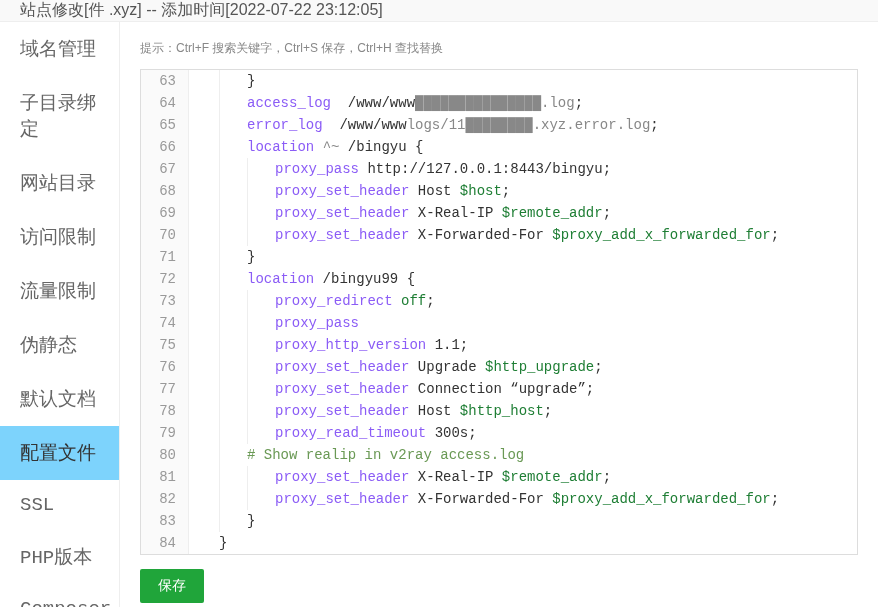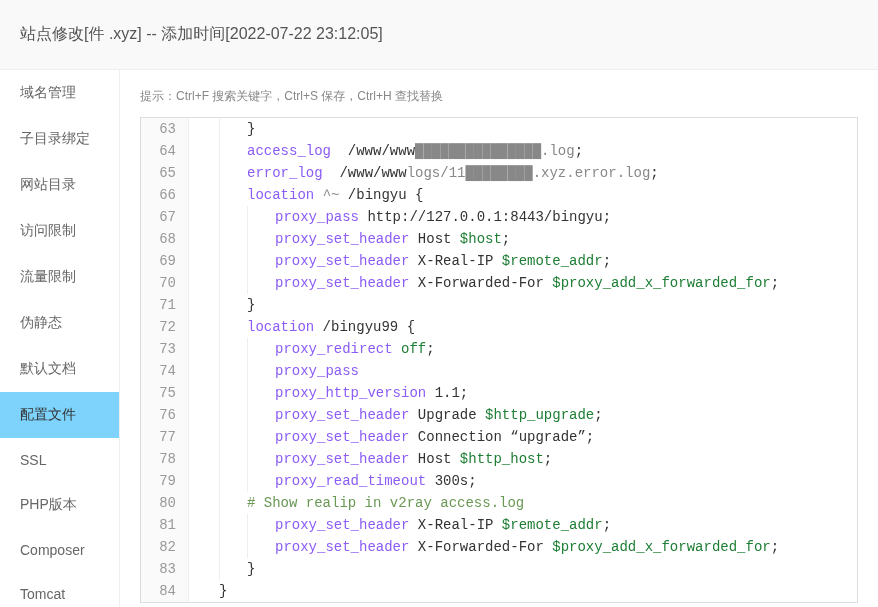--- a/index.html
+++ b/index.html
@@ -1,20 +1,20 @@
 <!DOCTYPE html>
 <html><head>
   <meta charset="utf-8">
   <style>
     * { margin: 0; padding: 0; box-sizing: border-box; }
     body { font-family: "Microsoft YaHei", Arial, sans-serif; font-size: 14px; color: #333; background: #fff; }
-    .header { padding: 24px 20px; font-size: 16px; color: #555; background: #f9f9f9; border-bottom: 1px solid #eee; }
+    .header { padding: 0 20px; font-size: 16px; color: #555; background: #f9f9f9; border-bottom: 1px solid #eee; }
     .container { display: flex; }
     .sidebar { width: 120px; border-right: 1px solid #eee; }
-    .sidebar-item { padding: 14px 20px; cursor: pointer; color: #666; font-size: 14px; }
+    .sidebar-item { padding: 14px 20px; cursor: pointer; color: #666; font-size: 19px; font-family: Liberation Mono, monospace; }
     .sidebar-item.active { background: #7dd3fc; color: #333; }
     .main { flex: 1; padding: 18px 20px; }
     .hint { color: #888; font-size: 12px; margin-bottom: 12px; }
     .editor { border: 1px solid #ddd; font-family: Consolas, "Courier New", monospace; font-size: 14px; overflow: hidden; }
     .line { display: flex; line-height: 22px; gap: 20px; }
     .line-num { width: 48px; text-align: right; color: #999; padding-right: 12px; background: #fafafa; border-right: 1px solid #eee; user-select: none; flex-shrink: 0; }
     .line-content { padding-left: 10px; white-space: pre; display: flex; }
     .indent-guide { display: inline-block; border-left: 1px solid #eee; width: 28px; height: 22px; flex-shrink: 0; }
     .tok-keyword { color: #8b5cf6; }
     .tok-path { color: #888; }

